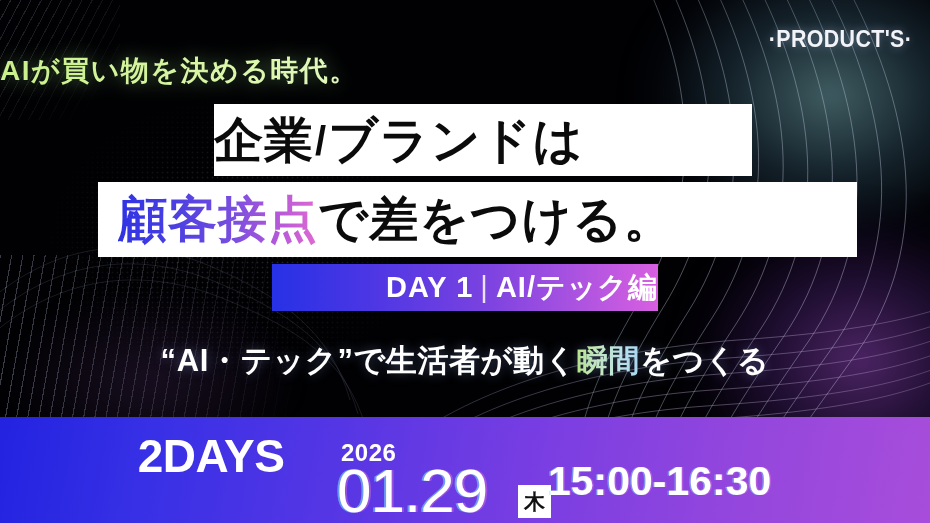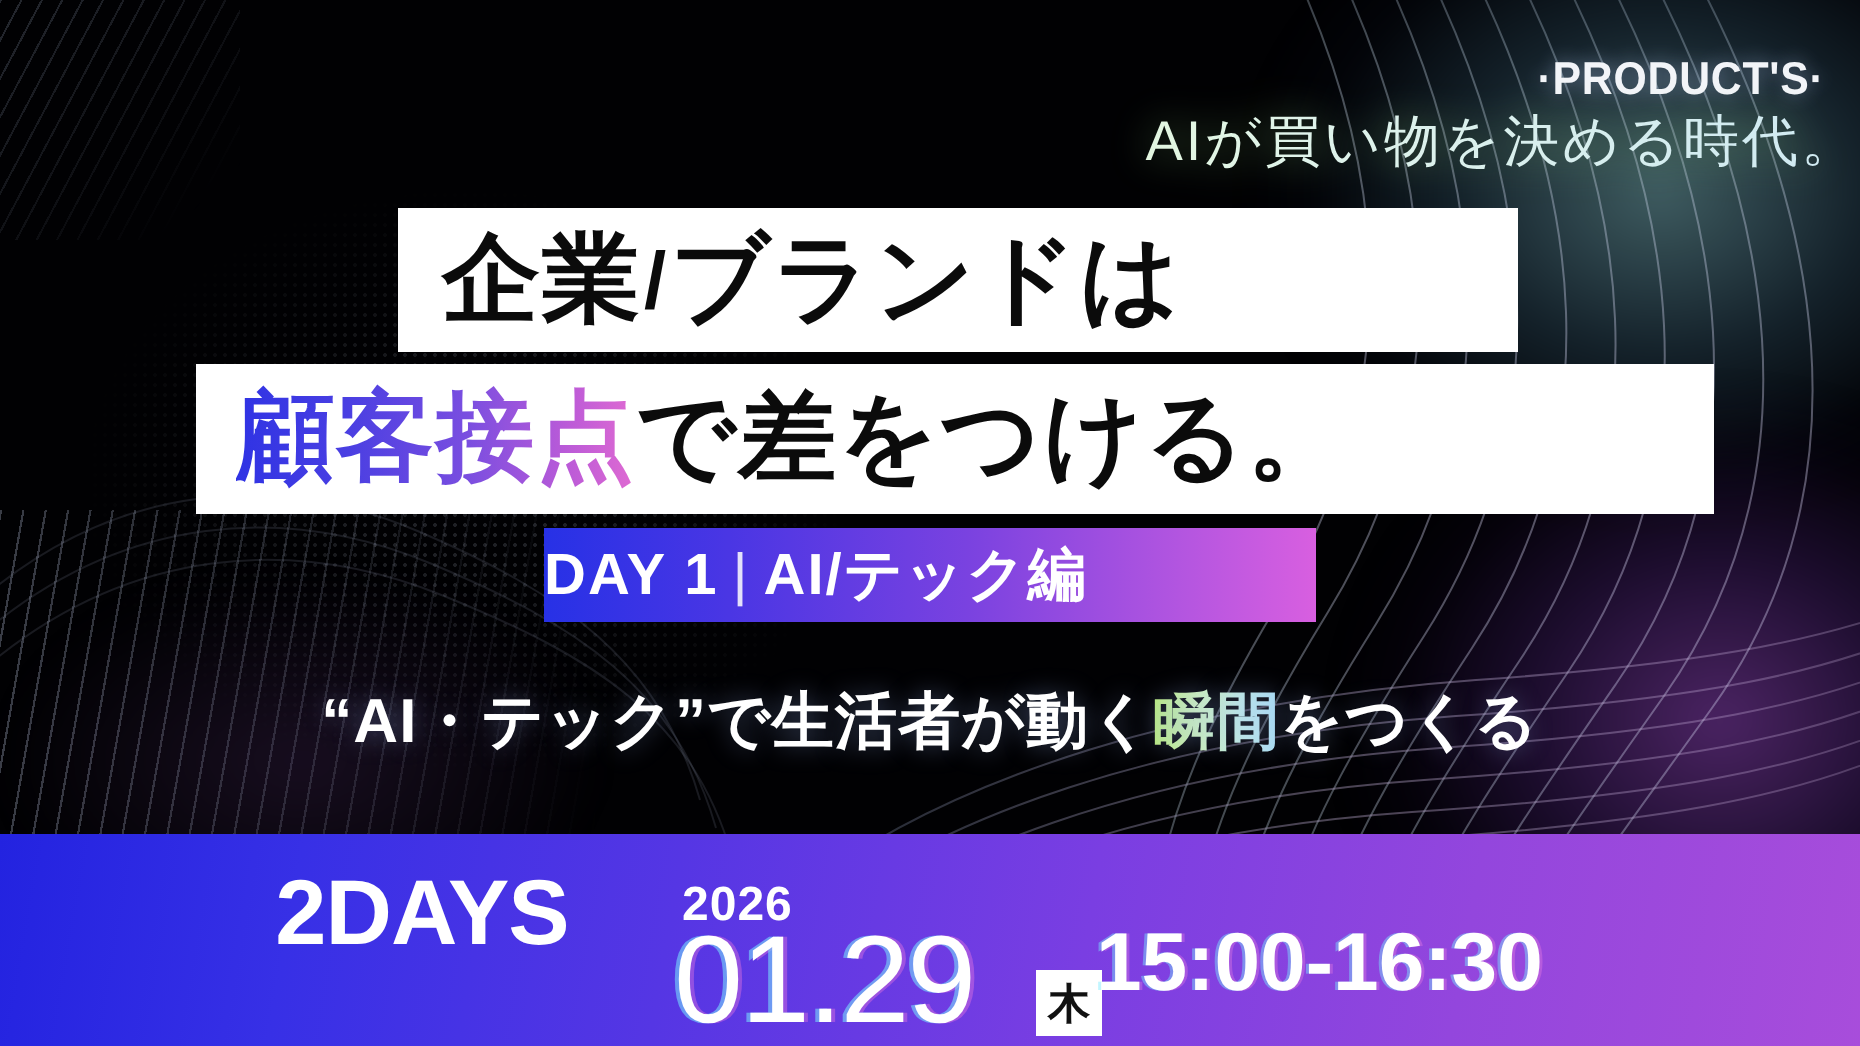--- a/index.html
+++ b/index.html
@@ -62,48 +62,48 @@
   }
   .brand-right{
     position:absolute;right:18px;top:26px;
     color:#f2f4f8;font-size:23px;font-weight:700;letter-spacing:.4px;white-space:nowrap;
     transform:scaleX(.93);transform-origin:right center;
     text-shadow:0 0 10px rgba(190,210,255,.45);
   }
 
   
   .lead{
-    position:absolute;left:0;right:0;top:52px;text-align:right;
-    font-size:28px;font-weight:400;letter-spacing:1.5px;white-space:nowrap;
+    position:absolute;left:0;right:0;top:52px;text-align:left;
+    font-size:28px;font-weight:700;letter-spacing:1.5px;white-space:nowrap;
     background:linear-gradient(90deg,#c9f08a 0%,#d9f6a6 22%,#e8fbd0 48%,#dff3ea 70%,#cfe9f2 100%);
     -webkit-background-clip:text;background-clip:text;color:transparent;
     -webkit-text-fill-color:transparent;
     filter:drop-shadow(0 0 10px rgba(160,230,140,.45));
   }
 
   
   .bar{position:absolute;background:#fff;display:flex;align-items:center;}
-  .bar-1{left:199px;top:104px;width:538px;height:72px;padding-left:22px;}
+  .bar-1{left:214px;top:104px;width:538px;height:72px;}
   .bar-2{left:98px;top:182px;width:739px;height:75px;padding-left:20px;}
   .hl{
     font-size:49px;font-weight:700;color:#0b0b0b;letter-spacing:1px;white-space:nowrap;
     line-height:1;
   }
   .hl .slash{font-size:40px;padding:0 1px;position:relative;top:-2px;}
   .grad-word{
     background:linear-gradient(90deg,#2f33e4 0%,#4a3fe2 28%,#7a4ee0 58%,#b95ad8 82%,#e06ad2 100%);
     -webkit-background-clip:text;background-clip:text;color:transparent;
     -webkit-text-fill-color:transparent;
   }
 
   
   .day-badge{
     position:absolute;left:272px;top:264px;width:386px;height:47px;
     background:linear-gradient(90deg,#2731e6 0%,#4a36e4 24%,#7a42e0 55%,#b255e0 82%,#d85fe0 100%);
-    display:flex;align-items:center;justify-content:flex-start;
+    display:flex;align-items:center;justify-content:flex-end;
   }
   .day-badge-text{
     color:#fff;font-size:29px;font-weight:700;letter-spacing:1px;white-space:nowrap;
   }
   .day-badge-text .sep{font-weight:400;opacity:.85;padding:0 7px;}
 
   
   .subline{
     position:absolute;left:0;right:0;top:340px;text-align:center;
     font-size:31px;font-weight:700;color:#ffffff;letter-spacing:.6px;white-space:nowrap;

